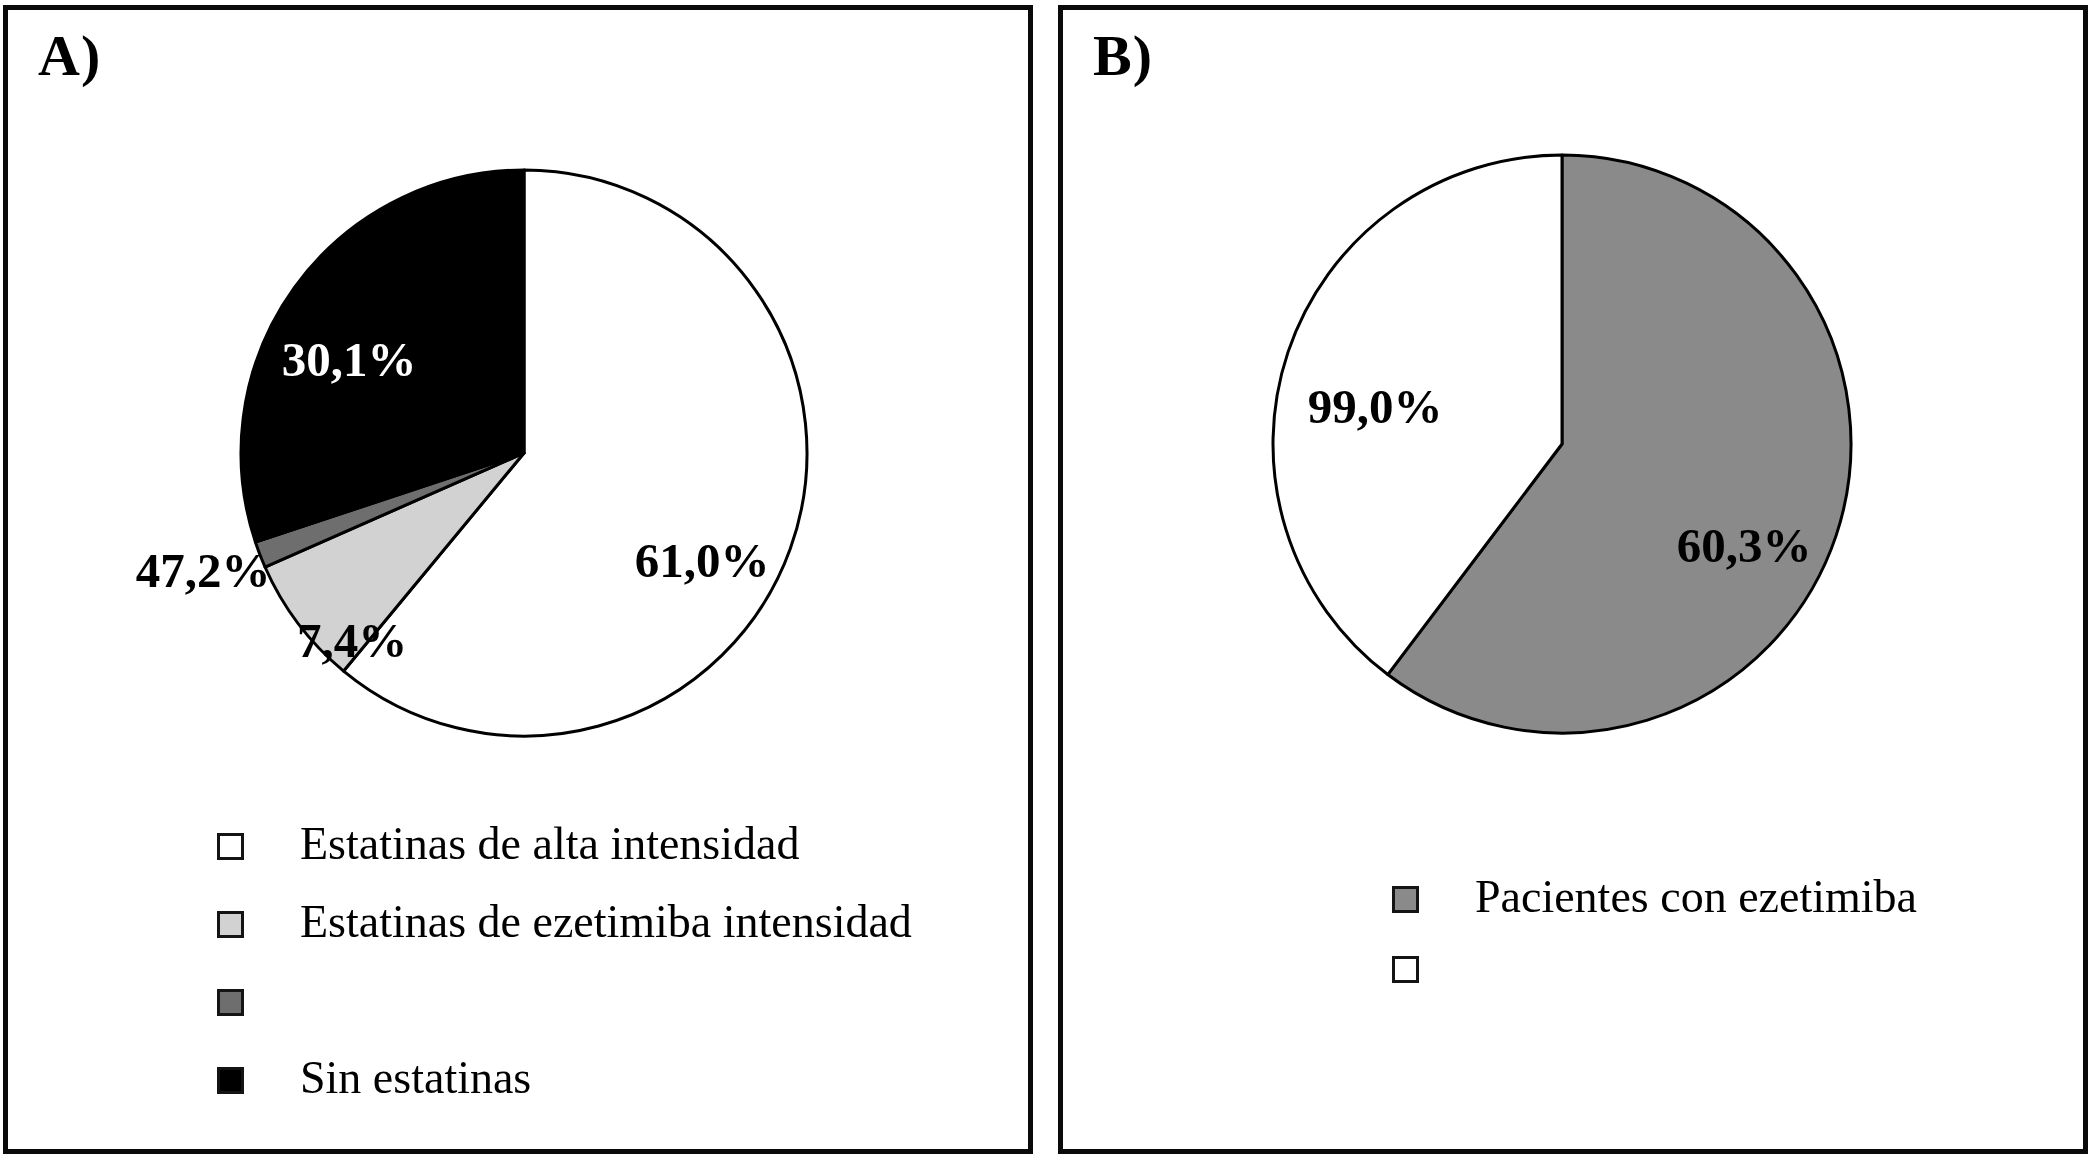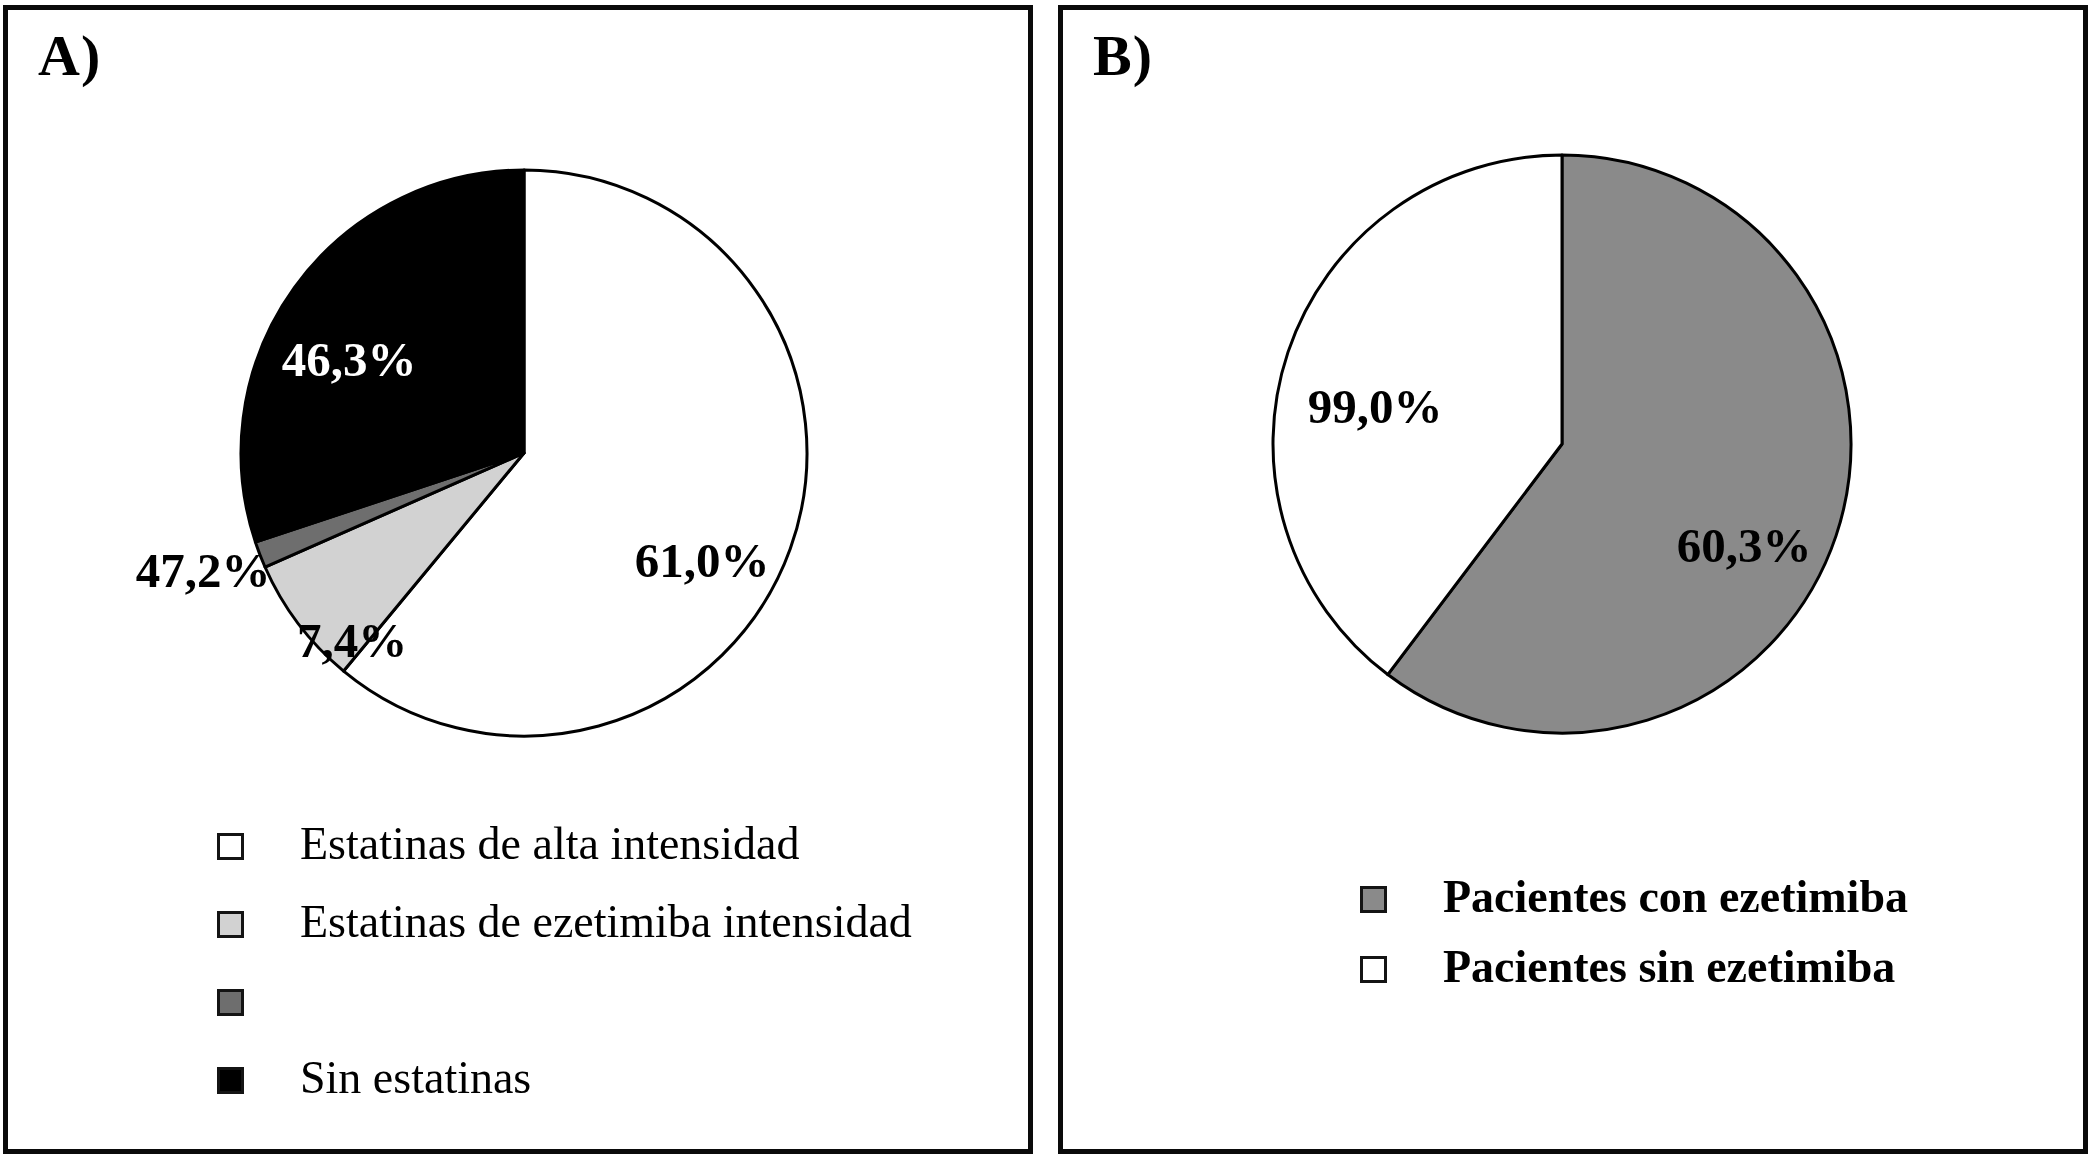--- a/index.html
+++ b/index.html
@@ -38,21 +38,21 @@
     font-size:49px;
     font-weight:bold;
     white-space:nowrap;
     line-height:1;
   }
   .pct.white{color:#ffffff;}
   .legend{
     position:absolute;
   }
   #legend-a{left:217px;top:807px;}
-  #legend-b{left:1360px;top:864px;font-weight:bold;}
+  #legend-b{left:1392px;top:864px;}
   .legend-row{
     display:flex;
     align-items:center;
     gap:44px;
   }
   #legend-a .legend-row{height:78px;}
   #legend-b .legend-row{height:70px;}
   .swatch{
     width:27px;height:27px;
     border:3px solid #141414;
@@ -83,21 +83,21 @@
     <path d="M 524 453 L 343.61 671.06 A 283 283 0 0 1 264.99 567.02 Z" fill="#d2d2d2" stroke="#000000" stroke-width="3" stroke-linejoin="round"></path>
     <path d="M 524 453 L 264.99 567.02 A 283 283 0 0 1 255.41 542.14 Z" fill="#6e6e6e" stroke="#000000" stroke-width="3" stroke-linejoin="round"></path>
     <path d="M 524 453 L 255.41 542.14 A 283 283 0 0 1 524.00 170.00 Z" fill="#000000" stroke="#000000" stroke-width="3" stroke-linejoin="round"></path>
     <path d="M 1562 444 L 1562.00 155.00 A 289 289 0 1 1 1387.75 674.56 Z" fill="#8a8a8a" stroke="#000000" stroke-width="3" stroke-linejoin="round"></path>
     <path d="M 1562 444 L 1387.75 674.56 A 289 289 0 0 1 1562.00 155.00 Z" fill="#ffffff" stroke="#000000" stroke-width="3" stroke-linejoin="round"></path>
   </svg>
 
 <div class="pct" style="left:702px;top:560px;">61,0%</div>
 <div class="pct" style="left:352px;top:640px;">7,4%</div>
 <div class="pct" style="left:203px;top:570px;">47,2%</div>
-<div class="pct white" style="left:349px;top:359px;">46,3%</div>
+<div class="pct white" style="left:349px;top:359px;">30,1%</div>
 
 <div class="pct" style="left:1744px;top:545px;">60,3%</div>
 <div class="pct" style="left:1375px;top:406px;">99,0%</div>
 
 <div class="legend" id="legend-a">
   <div class="legend-row">
     <span class="swatch" style="background-color: rgb(255, 255, 255);"></span>
     <span class="legend-label">Estatinas de alta intensidad</span>
   </div>
   <div class="legend-row">
@@ -113,15 +113,14 @@
   </div>
 </div>
 
 <div class="legend" id="legend-b">
   <div class="legend-row">
     <span class="swatch" style="background-color: rgb(138, 138, 138);"></span>
     <span class="legend-label">Pacientes con ezetimiba</span>
   </div>
   <div class="legend-row">
     <span class="swatch" style="background-color: rgb(255, 255, 255);"></span>
-    <span class="legend-label">Pacientes sin ezetimiba</span>
   </div>
 </div>
 
 </body></html>

